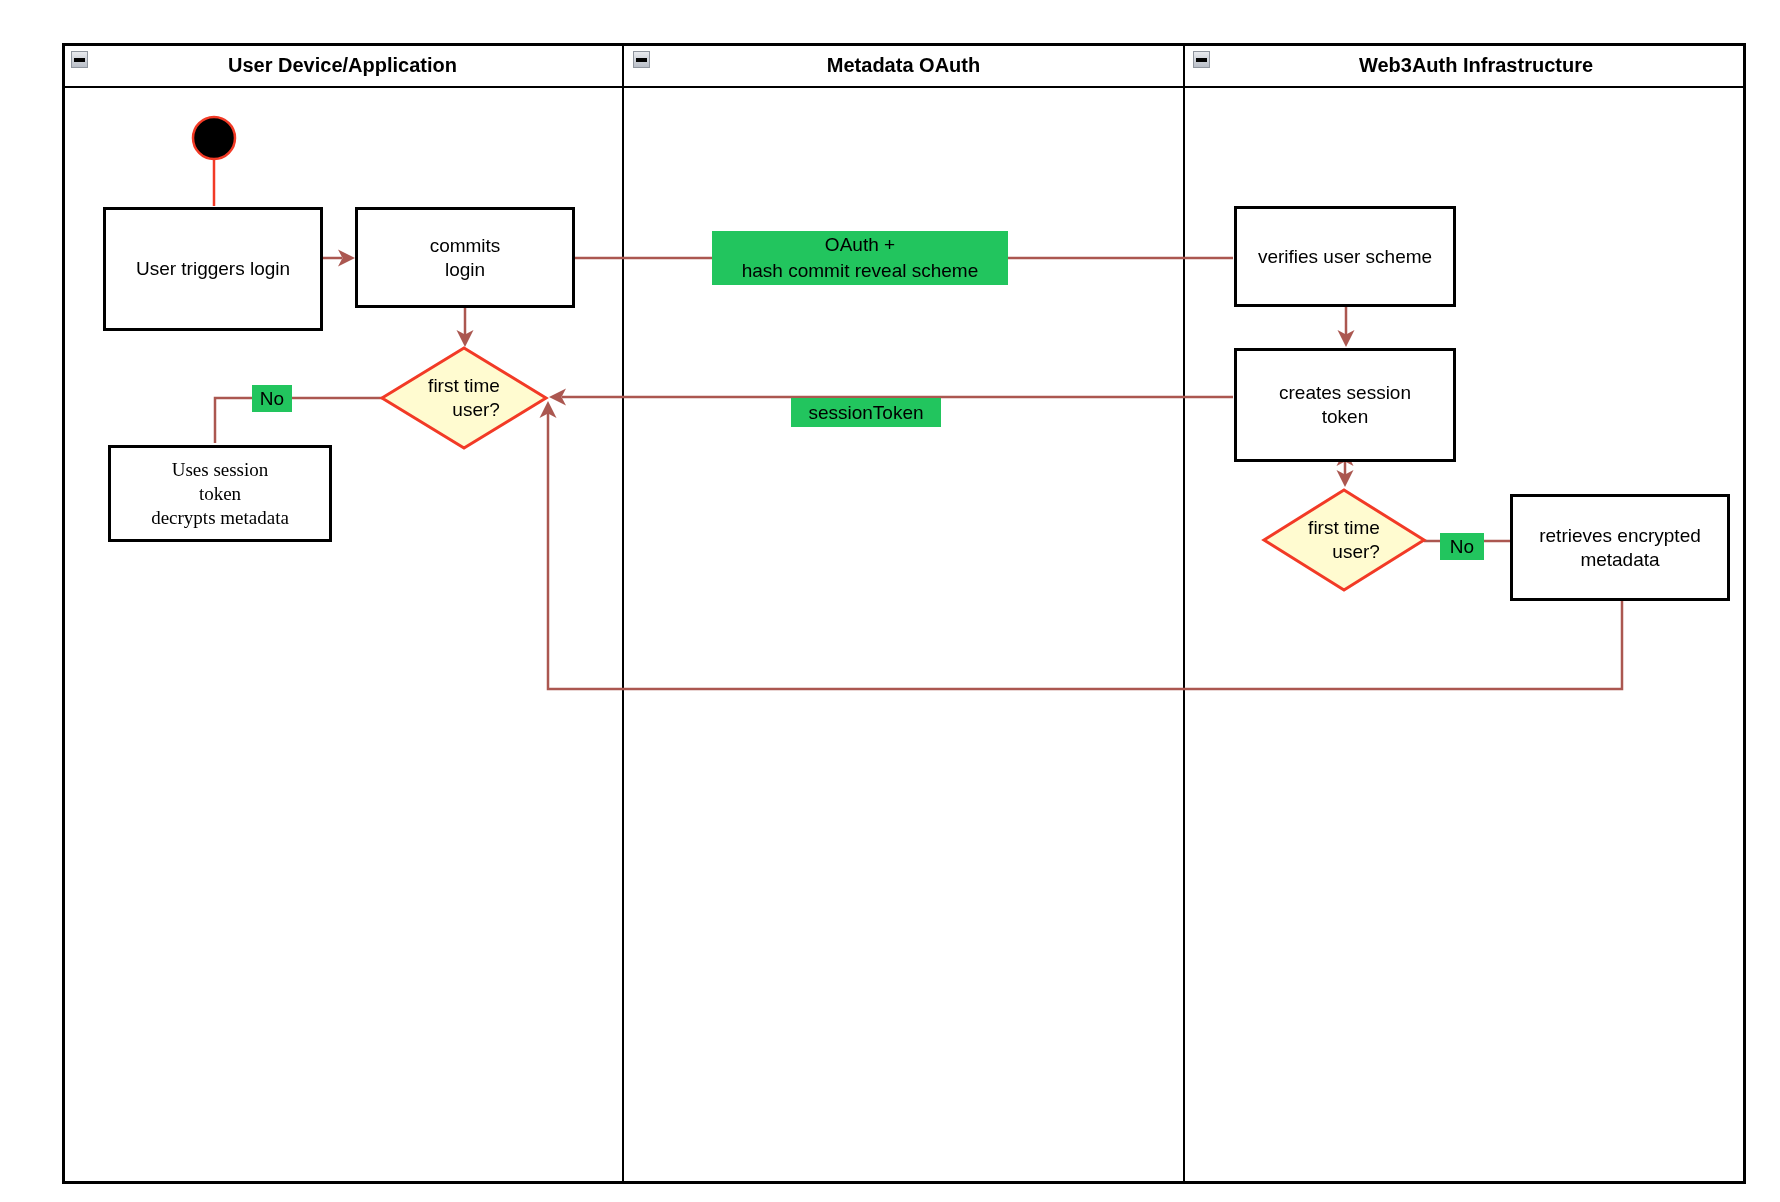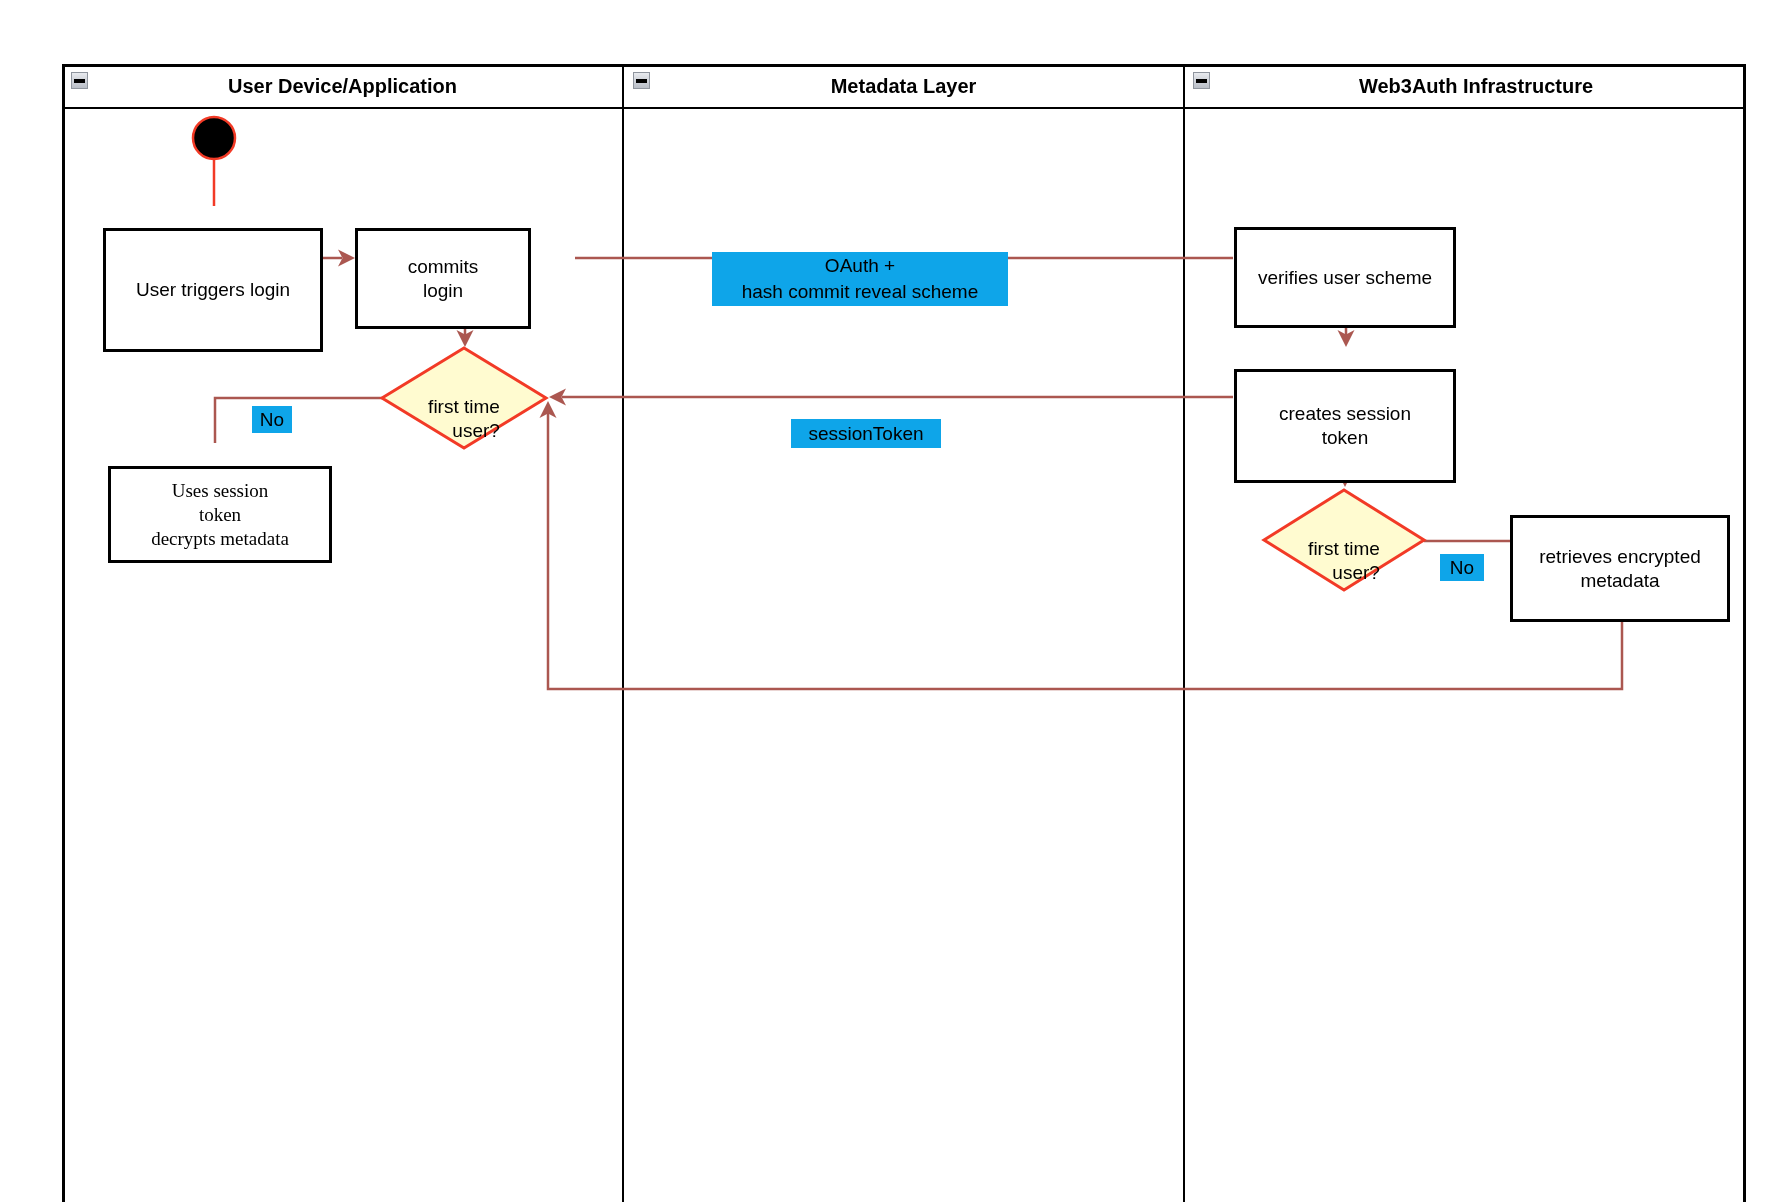--- a/index.html
+++ b/index.html
@@ -1,48 +1,48 @@
 <!DOCTYPE html>
 <html><head>
 <meta charset="utf-8">
 <style>
   html,body{margin:0;padding:0;background:#fff;}
   body{width:1780px;height:1202px;position:relative;overflow:hidden;
        font-family:"Liberation Sans","DejaVu Sans",sans-serif;color:#000;}
-  .abs{position:absolute;margin-top:21px;}
+  .abs{position:absolute;}
   
   .pool{left:62px;top:43px;width:1684px;height:1141px;border:3px solid #000;box-sizing:border-box;background:#fff;}
   .lane-divider{top:43px;width:2px;height:1141px;background:#000;}
   .header-sep{left:62px;top:86px;width:1684px;height:2px;background:#000;}
   .lane-title{top:43px;height:45px;line-height:45px;text-align:center;font-weight:bold;font-size:20px;}
   .collapse-btn{top:51px;width:17px;height:17px;box-sizing:border-box;
       background:linear-gradient(#e8eaee,#b9bec7);border:1px solid #8f959e;
       display:flex;align-items:center;justify-content:center;cursor:pointer;}
   .collapse-btn .minus{width:11px;height:4px;background:#000;}
   
   .node{box-sizing:border-box;border:3px solid #000;background:#fff;
       display:flex;align-items:center;justify-content:center;text-align:center;
       font-size:19px;line-height:24px;white-space:pre-line;}
   .decision-label{display:flex;align-items:center;justify-content:center;text-align:right;
       font-size:19px;line-height:24px;white-space:pre-line;}
   
-  .edge-label{background:#0ea5e9;display:flex;align-items:center;justify-content:center;
+  .edge-label{background:#22c55e;display:flex;align-items:center;justify-content:center;
       text-align:center;font-size:19px;line-height:26px;white-space:pre-line;}
   svg.overlay{position:absolute;left:0;top:0;pointer-events:none;}
 </style>
 </head>
 <body>
 
 <div class="abs pool"></div>
 <div class="abs lane-divider" style="left:622px;"></div>
 <div class="abs lane-divider" style="left:1183px;"></div>
 <div class="abs header-sep"></div>
 
 <div class="abs lane-title" style="left:62px;width:561px;">User Device/Application</div>
-<div class="abs lane-title" style="left:623px;width:561px;">Metadata Layer</div>
+<div class="abs lane-title" style="left:623px;width:561px;">Metadata OAuth</div>
 <div class="abs lane-title" style="left:1198px;width:556px;">Web3Auth Infrastructure</div>
 
 <div class="abs collapse-btn" style="left:71px;">
     <div class="minus"></div>
   </div>
 <div class="abs collapse-btn" style="left:633px;">
     <div class="minus"></div>
   </div>
 <div class="abs collapse-btn" style="left:1193px;">
     <div class="minus"></div>
@@ -83,21 +83,21 @@
     <path d="M548,401 L539.5,418 L548,413.5 L556.5,418 Z" stroke="none"></path>
   </g>
 
   <g stroke-width="3" stroke-linejoin="miter" stroke="#f23a26" fill="#fffbd0">
     <polygon points="382,398 464,348 546,398 464,448"></polygon>
     <polygon points="1264,540 1344,490 1424,540 1344,590"></polygon>
   </g>
 </svg>
 
 <div class="abs node" style="left:103px;top:207px;width:220px;height:124px;">User triggers login</div>
-<div class="abs node" style="left:355px;top:207px;width:176px;height:101px;">commits
+<div class="abs node" style="left:355px;top:207px;width:220px;height:101px;">commits
 login</div>
 <div class="abs node" style="left:108px;top:445px;width:224px;height:97px;font-family:Liberation Serif, serif;">Uses session
 token
 decrypts metadata</div>
 <div class="abs node" style="left:1234px;top:206px;width:222px;height:101px;">verifies user scheme</div>
 <div class="abs node" style="left:1234px;top:348px;width:222px;height:114px;">creates session
 token</div>
 <div class="abs node" style="left:1510px;top:494px;width:220px;height:107px;">retrieves encrypted
 metadata</div>
 

